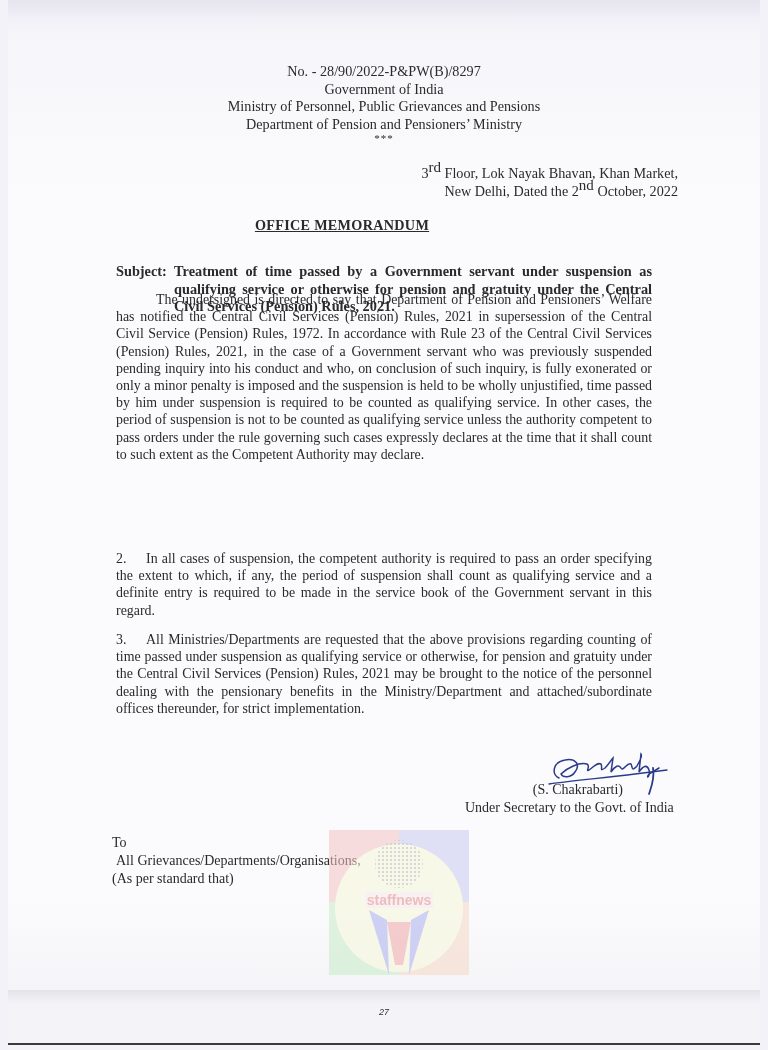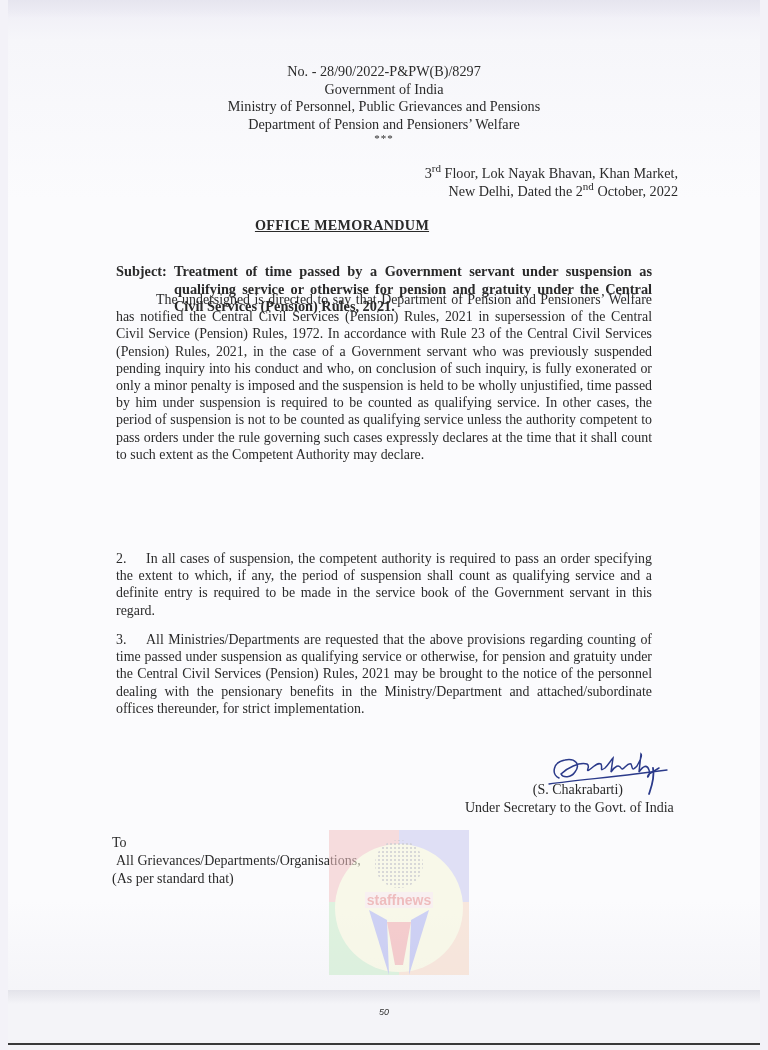--- a/index.html
+++ b/index.html
@@ -39,21 +39,21 @@
     }
     .address {
       position: absolute;
       right: 90px;
       top: 164px;
       text-align: right;
       font-size: 14.2px;
       line-height: 18px;
     }
     .address sup {
-      font-size: 11px;
+      font-size: 15px;
       line-height: 0;
     }
     .om-title {
       position: absolute;
       left: 0;
       top: 217px;
       width: 684px;
       text-align: center;
       font-weight: bold;
       font-size: 14.2px;
@@ -184,21 +184,21 @@
 </head>
 <body>
 
 <div class="page"></div>
 <div class="top-shade"></div>
 
 <div class="header">
   <div>No. - 28/90/2022-P&amp;PW(B)/8297</div>
   <div>Government of India</div>
   <div>Ministry of Personnel, Public Grievances and Pensions</div>
-  <div>Department of Pension and Pensioners’ Welfare</div>
+  <div>Department of Pension and Pensioners’ Ministry</div>
   <div class="stars">***</div>
 </div>
 
 <div class="address">
   <div><span>3</span><sup>rd</sup><span> Floor, Lok Nayak Bhavan, Khan  Market,</span></div>
   <div><span>New Delhi, Dated the  2</span><sup>nd</sup><span>  October, 2022</span></div>
 </div>
 
 <div class="om-title">OFFICE MEMORANDUM</div>
 
@@ -247,14 +247,14 @@
   </defs>
   <circle cx="70" cy="34" r="24" fill="url(#dots)"></circle>
   <polygon points="40,80 60,145 58,90" fill="#aab0ee"></polygon>
   <polygon points="100,80 80,145 82,90" fill="#aab0ee"></polygon>
   <polygon points="58,92 82,92 74,135 66,135" fill="#f0a8a8"></polygon>
   <rect x="36" y="62" width="68" height="16" fill="#f7e8e8"></rect>
   <text x="70" y="75" text-anchor="middle" font-family="Liberation Sans, sans-serif" font-weight="bold" font-size="14" fill="#e58a8a">staffnews</text>
 </svg>
 
 <div class="bottom-shade"></div>
-<div class="page-number">50</div>
+<div class="page-number">27</div>
 <div class="footer-rule"></div>
 
 </body></html>

